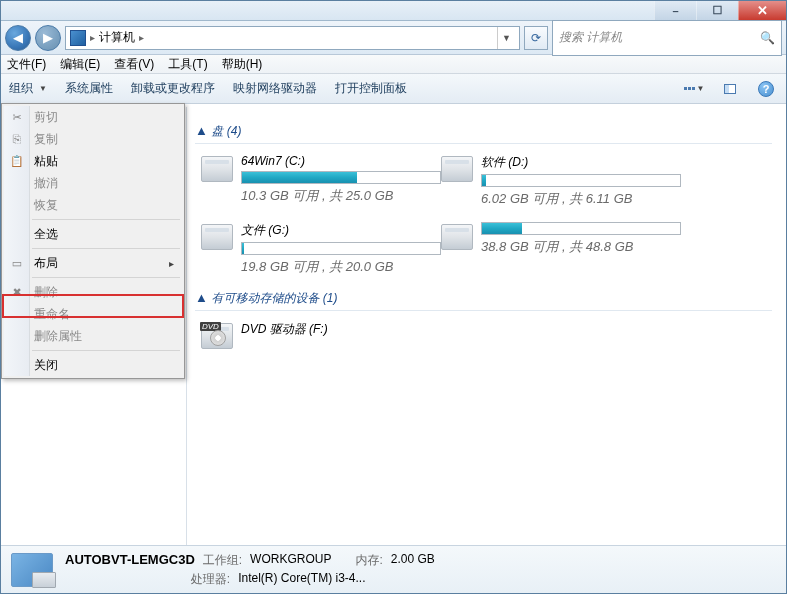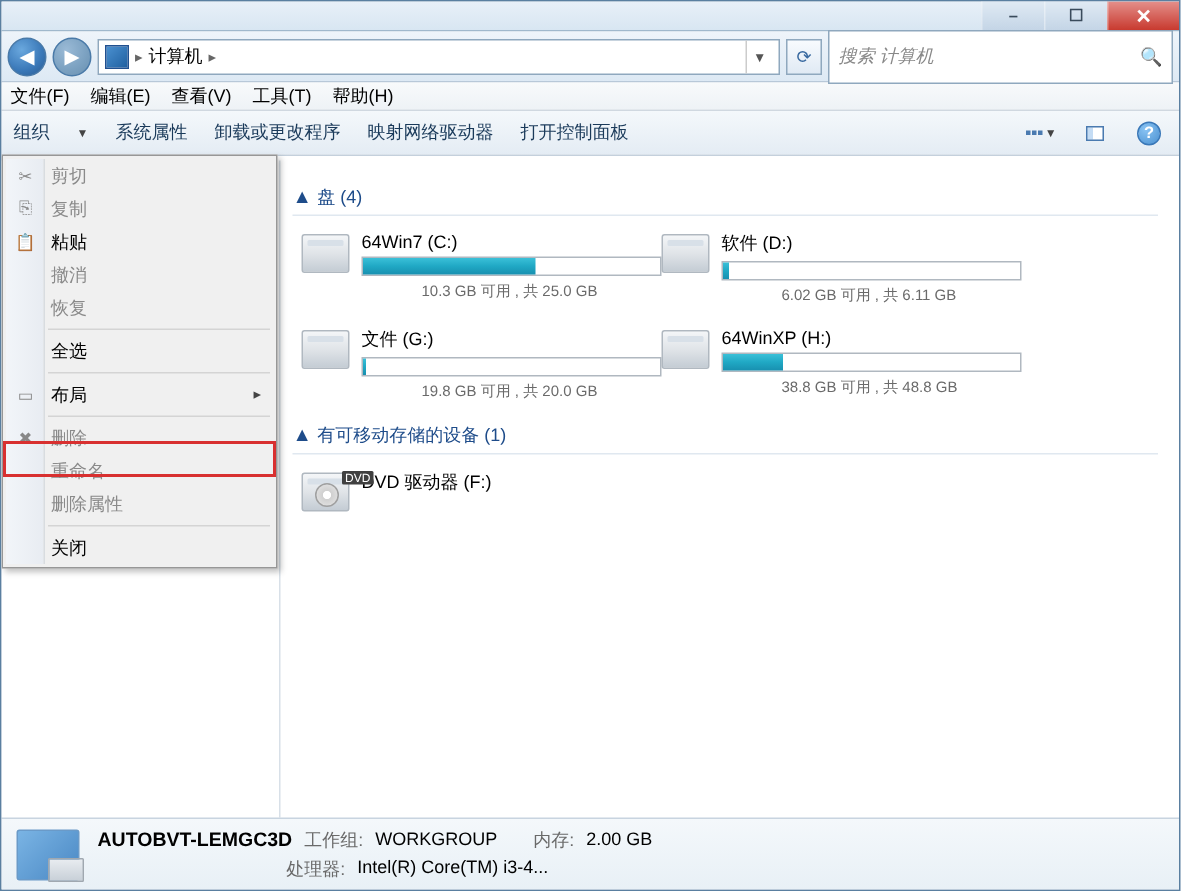--- a/index.html
+++ b/index.html
@@ -27,21 +27,21 @@
 .refresh-btn { width: 24px; height: 24px; border: 1px solid #8fa8be; background: linear-gradient(to bottom, #f8fbfe, #e0eaf4); display: flex; align-items: center; justify-content: center; color: #3a6aa0; }
 .searchbar { width: 230px; height: 36px; background: #fff; border: 1px solid #8fa8be; display: flex; align-items: center; padding: 0 6px; color: #888; font-style: italic; justify-content: space-between; }
 .search-icon { color: #5a7aa0; font-style: normal; }
 
 
 .menubar { height: 19px; background: linear-gradient(to bottom, #f8fafb, #eef2f6); border-bottom: 1px solid #d0d8e0; display: flex; align-items: center; padding: 4px 6px; gap: 14px; }
 .menu-item { color: #000; cursor: default; }
 
 
 .toolbar { height: 30px; background: linear-gradient(to bottom, #f4f8fb, #e4ecf4); border-bottom: 1px solid #c4d0dc; display: flex; align-items: center; padding: 0 8px; gap: 18px; position: relative; }
-.tb-btn { color: #1a3a5a; display: flex; align-items: center; gap: 18px; }
+.tb-btn { color: #1a3a5a; display: flex; align-items: center; gap: 6px; }
 .tb-btn.org { color: #1a3a5a; }
 .tb-drop { font-size: 8px; color: #444; }
 .tb-spacer { flex: 1; }
 .tb-right { display: flex; align-items: center; gap: 12px; }
 .tb-icon-btn { width: 24px; height: 20px; display: flex; align-items: center; justify-content: center; }
 .view-ico { display: flex; gap: 1px; }
 .view-ico span { width: 3px; height: 3px; background: #4a7ab0; }
 .pane-ico { width: 12px; height: 10px; border: 1px solid #4a7ab0; background: linear-gradient(to right, #c4dcf4 40%, #fff 40%); }
 .help-ico { width: 16px; height: 16px; border-radius: 50%; background: radial-gradient(circle at 35% 30%, #8ac4f4, #4a90d0); border: 1px solid #3a78b8; color: #fff; font-weight: bold; display: flex; align-items: center; justify-content: center; font-size: 11px; }
 
@@ -51,38 +51,38 @@
 .dd-item.disabled { color: #8a8a8a; }
 .dd-item.sub::after { content: "▸"; position: absolute; right: 8px; font-size: 10px; color: #444; }
 .dd-sep { height: 1px; background: #d4d4d4; margin: 3px 2px 3px 28px; }
 .dd-iconcol { position: absolute; left: 2px; top: 2px; bottom: 2px; width: 26px; background: linear-gradient(to right, #f2f5f9, #e8ecf2); border-right: 1px solid #d8dce0; }
 .dd-ico { position: absolute; left: 6px; width: 14px; height: 14px; display: flex; align-items: center; justify-content: center; color: #888; font-size: 11px; }
 .dd-highlight { position: absolute; border: 2px solid #d83030; pointer-events: none; }
 
 
 .main { position: absolute; top: 106px; left: 0; right: 0; bottom: 48px; display: flex; }
 .sidebar { width: 186px; border-right: 1px solid #d8e0e8; background: #fff; }
-.content { flex: 1; padding: 10px 14px; overflow: hidden; position: relative; }
+.content { flex: 1; padding: 10px 14px; overflow: hidden; position: relative; font-style: italic; }
 
 .section-hdr { color: #1e4c8a; font-size: 13px; margin: 8px 0 10px 0; border-bottom: 1px solid #e0e8f0; padding-bottom: 3px; }
 .section-hdr.first { margin-top: 6px; }
 .section-row { display: flex; margin-bottom: 14px; }
 
 .drive { width: 240px; }
 .drive-top { display: flex; align-items: flex-start; gap: 8px; }
 .drive-icon { width: 32px; height: 26px; background: linear-gradient(to bottom, #f4f6f8 0%, #e0e4e8 50%, #c4ccD4 100%); border: 1px solid #b0b8c0; border-radius: 2px; position: relative; margin-top: 2px; }
 .drive-icon::before { content: ""; position: absolute; top: 3px; left: 3px; right: 3px; height: 4px; background: #d8e0e8; border-radius: 1px; }
 .drive-icon.dvd::after { content: ""; position: absolute; top: 6px; left: 8px; width: 14px; height: 14px; border-radius: 50%; background: radial-gradient(circle, #fff 25%, #d0d0d0 30%, #e8e8e8); border: 1px solid #a0a0a0; }
 .drive-info { flex: 1; }
 .drive-label { color: #000; margin-bottom: 3px; }
 .drive-bar { height: 13px; border: 1px solid #b0b8c0; background: #fff; position: relative; margin-bottom: 3px; }
 .drive-bar-fill { height: 100%; background: linear-gradient(to bottom, #3ac0d8 0%, #20a8c4 50%, #1890b0 100%); }
-.drive-stats { color: #6a6a6a; font-size: 10px; margin-left: 40px; }
-
-.dvd-badge { position: absolute; top: -2px; left: -2px; background: #404040; color: #fff; font-size: 8px; padding: 0 2px; border-radius: 1px; margin-left: 28px; }
+.drive-stats { color: #6a6a6a; font-size: 13px; }
+
+.dvd-badge { position: absolute; top: -2px; left: -2px; background: #404040; color: #fff; font-size: 8px; padding: 0 2px; border-radius: 1px; }
 
 
 .statusbar { position: absolute; bottom: 0; left: 0; right: 0; height: 48px; background: linear-gradient(to bottom, #f4f8fb, #e8f0f6); border-top: 1px solid #c8d4e0; display: flex; align-items: center; padding: 0 10px; gap: 12px; }
 .sb-icon { width: 42px; height: 34px; background: linear-gradient(135deg, #7ab4e4, #4a88c4); border: 1px solid #6a9ac8; border-radius: 2px; position: relative; }
 .sb-icon::after { content: ""; position: absolute; bottom: -2px; right: -4px; width: 22px; height: 14px; background: linear-gradient(to bottom, #e8ecf0, #c8d0d8); border: 1px solid #a0a8b0; border-radius: 1px; }
 .sb-text { display: flex; flex-direction: column; gap: 2px; }
 .sb-row { display: flex; gap: 8px; color: #000; }
 .sb-name { font-size: 13px; font-weight: bold; }
 .sb-label { color: #6a6a6a; }
 .sb-sep { color: #6a6a6a; margin: 0 4px; }
@@ -254,21 +254,20 @@
                 <div class="drive-bar-fill" style="width:1%"></div>
               </div>
             <div class="drive-stats">19.8 GB 可用 , 共 20.0 GB</div>
           </div>
         </div>
       </div>
       <div class="drive">
         <div class="drive-top">
           <div class="drive-icon"></div>
           <div class="drive-info">
-            <div class="drive-label">64WinXP  (H:)</div>
             <div class="drive-bar">
                 <div class="drive-bar-fill" style="width:20%"></div>
               </div>
             <div class="drive-stats">38.8 GB 可用 , 共 48.8 GB</div>
           </div>
         </div>
       </div>
     </div>
 
     <div class="section-hdr" style="margin-left:-6px">▲ <span>有可移动存储的设备 (1)</span></div>

